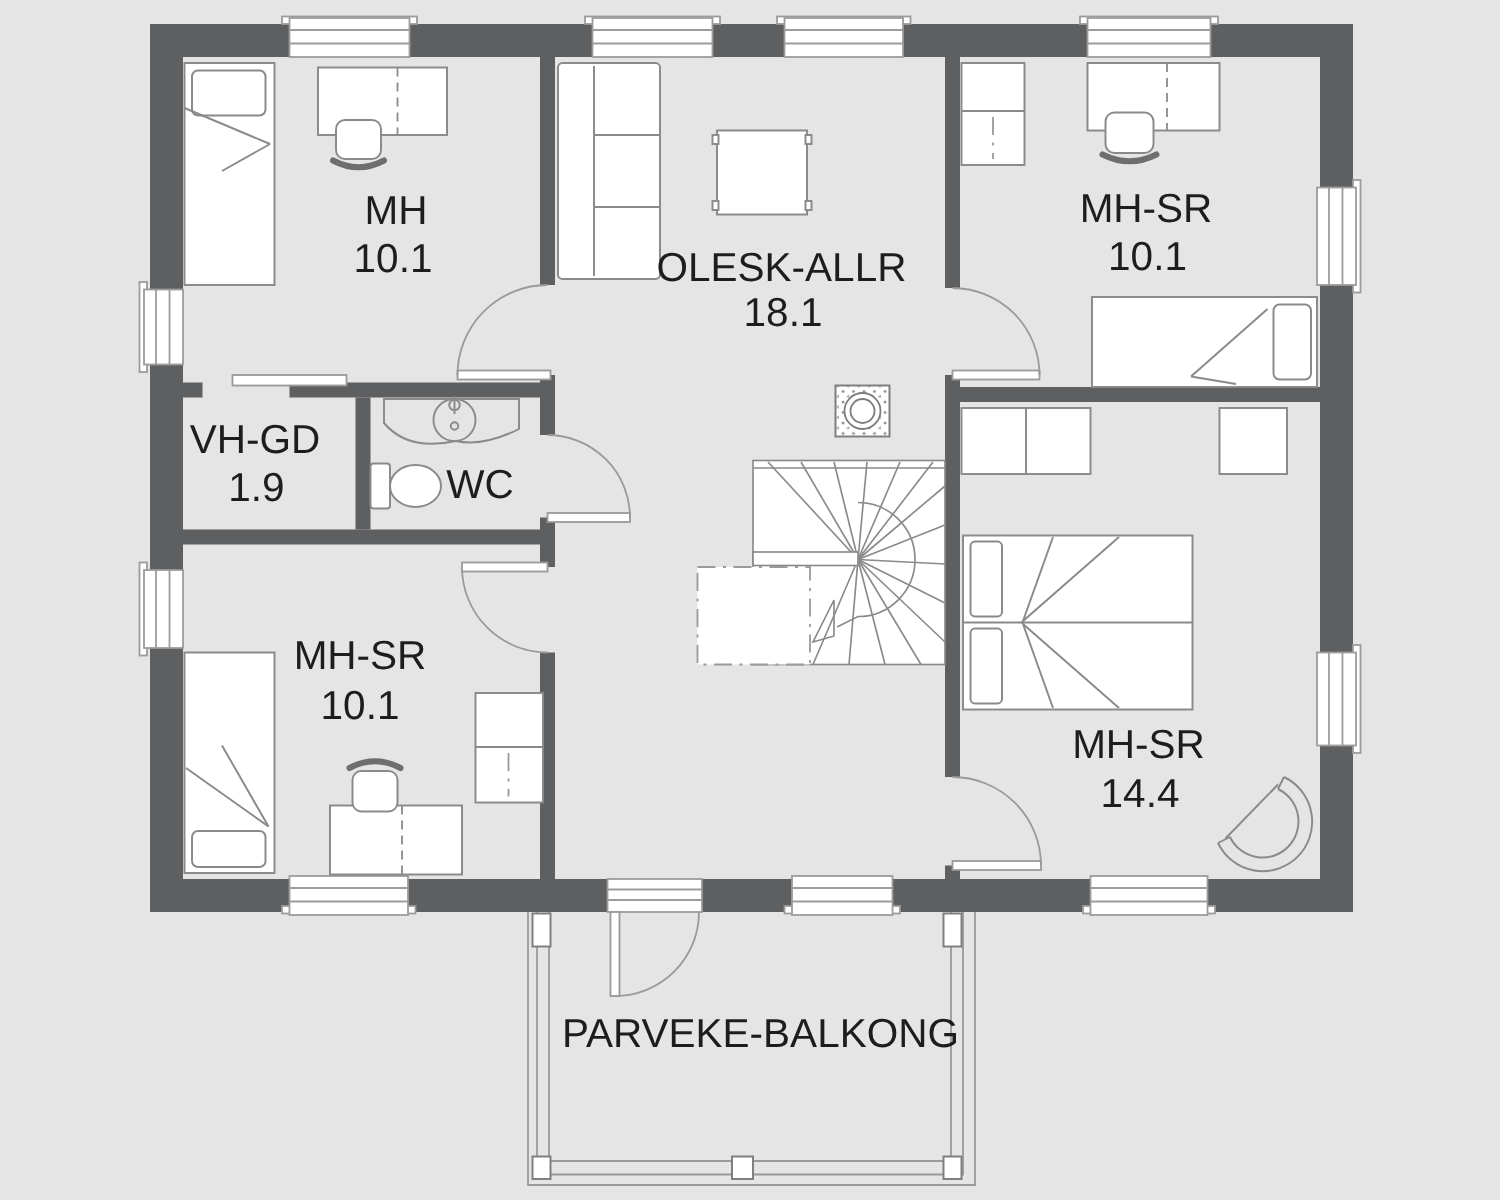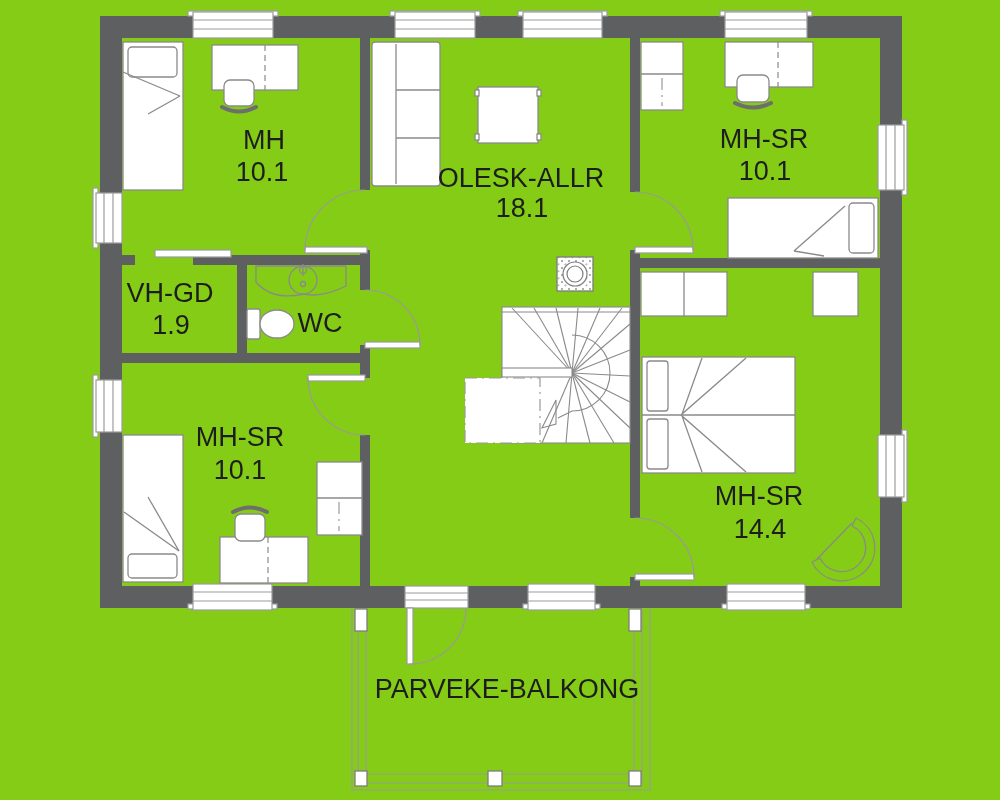--- a/index.html
+++ b/index.html
@@ -1,16 +1,16 @@
 <!DOCTYPE html>
 <html><head>
 <meta charset="utf-8">
 <style>
   html,body{margin:0;padding:0;background:#ffffff;}
-  .stage{width:1000px;height:800px;position:relative;background:#84cc16;}
+  .stage{width:1000px;height:800px;position:relative;background:#e5e5e5;}
   svg{display:block;}
   .win{fill:#fff;stroke:#9c9c9c;stroke-width:1.2;}
   .winline{stroke:#9c9c9c;stroke-width:1.2;fill:none;}
   .furn{fill:#fff;stroke:#8a8a8a;stroke-width:1.3;}
   .furnline{fill:none;stroke:#8a8a8a;stroke-width:1.3;}
   .thick{fill:none;stroke:#6e6e6e;stroke-width:4;stroke-linecap:round;}
   .door{fill:none;stroke:#9a9a9a;stroke-width:1.2;}
   .leaf{fill:#fff;stroke:#9a9a9a;stroke-width:1.2;}
   .dash{stroke:#8a8a8a;stroke-width:1.2;stroke-dasharray:6 4;fill:none;}
   .dashdot{stroke:#9a9a9a;stroke-width:1.2;stroke-dasharray:12 5 2 5;fill:none;}

